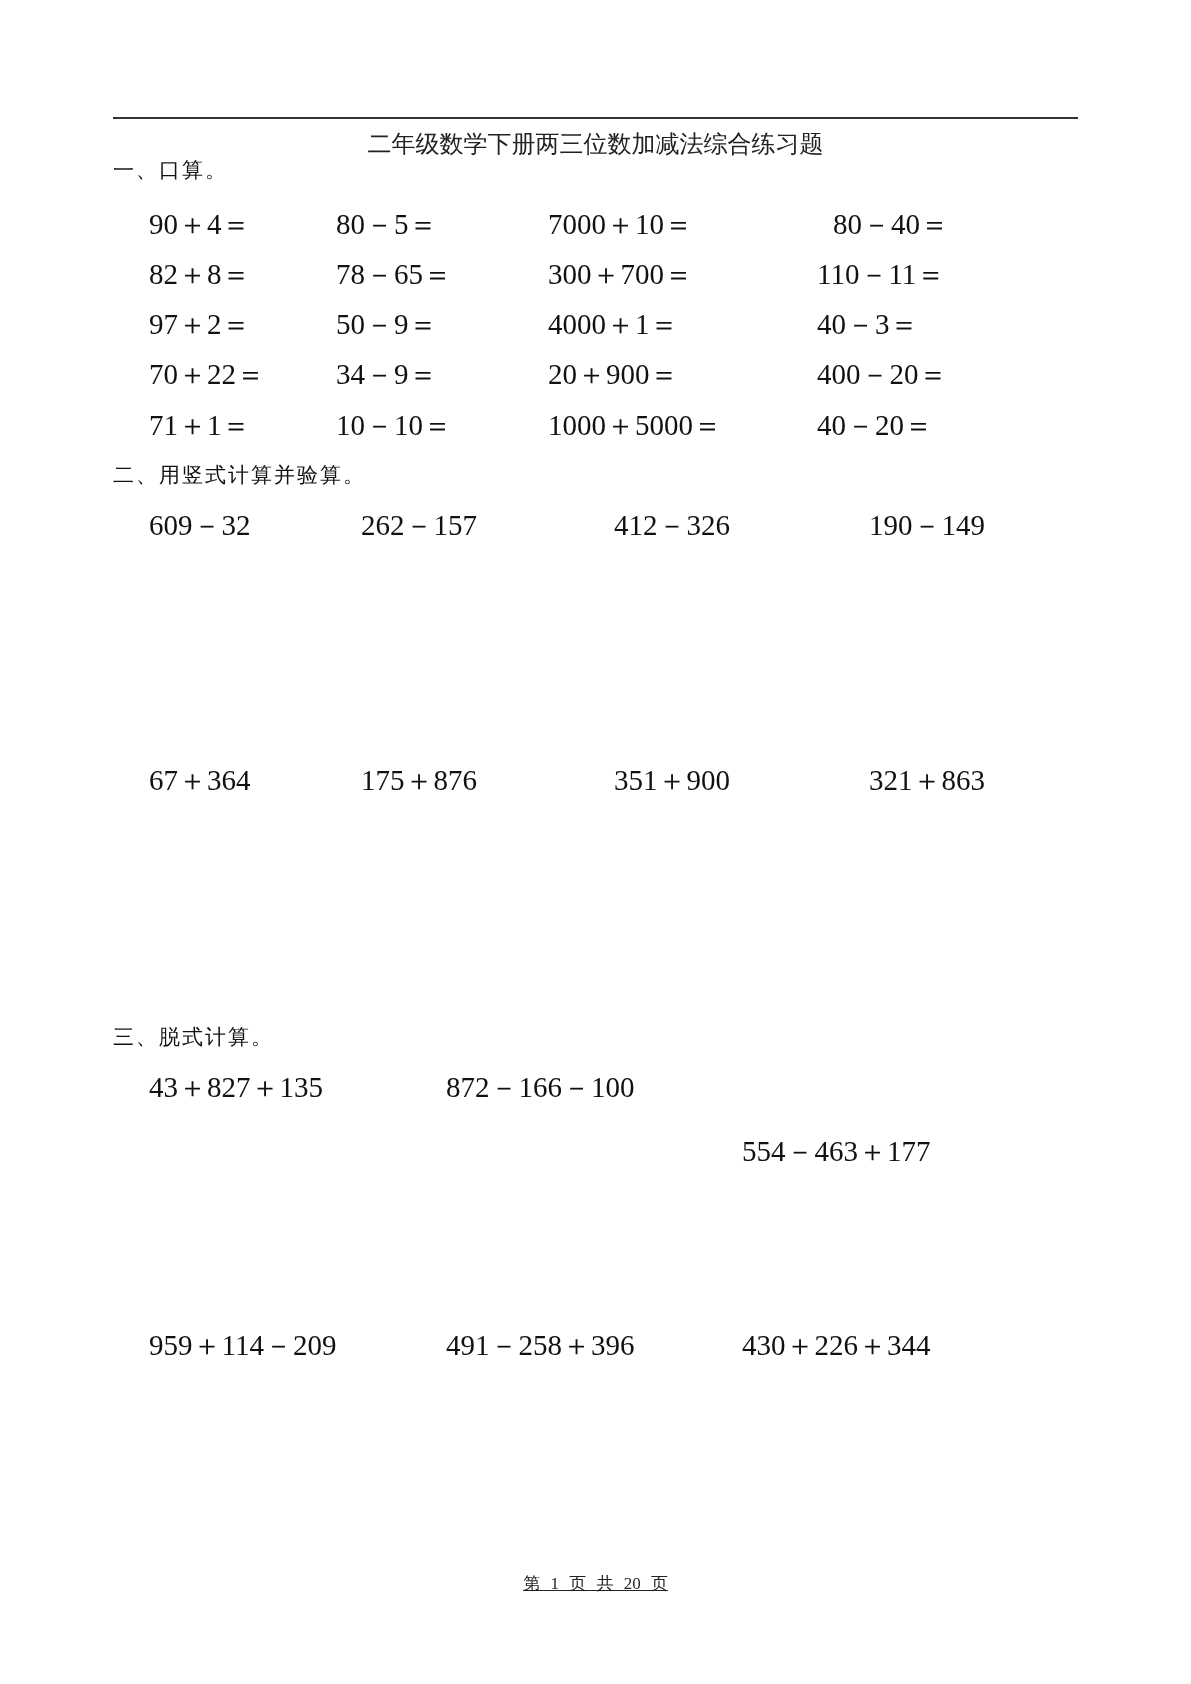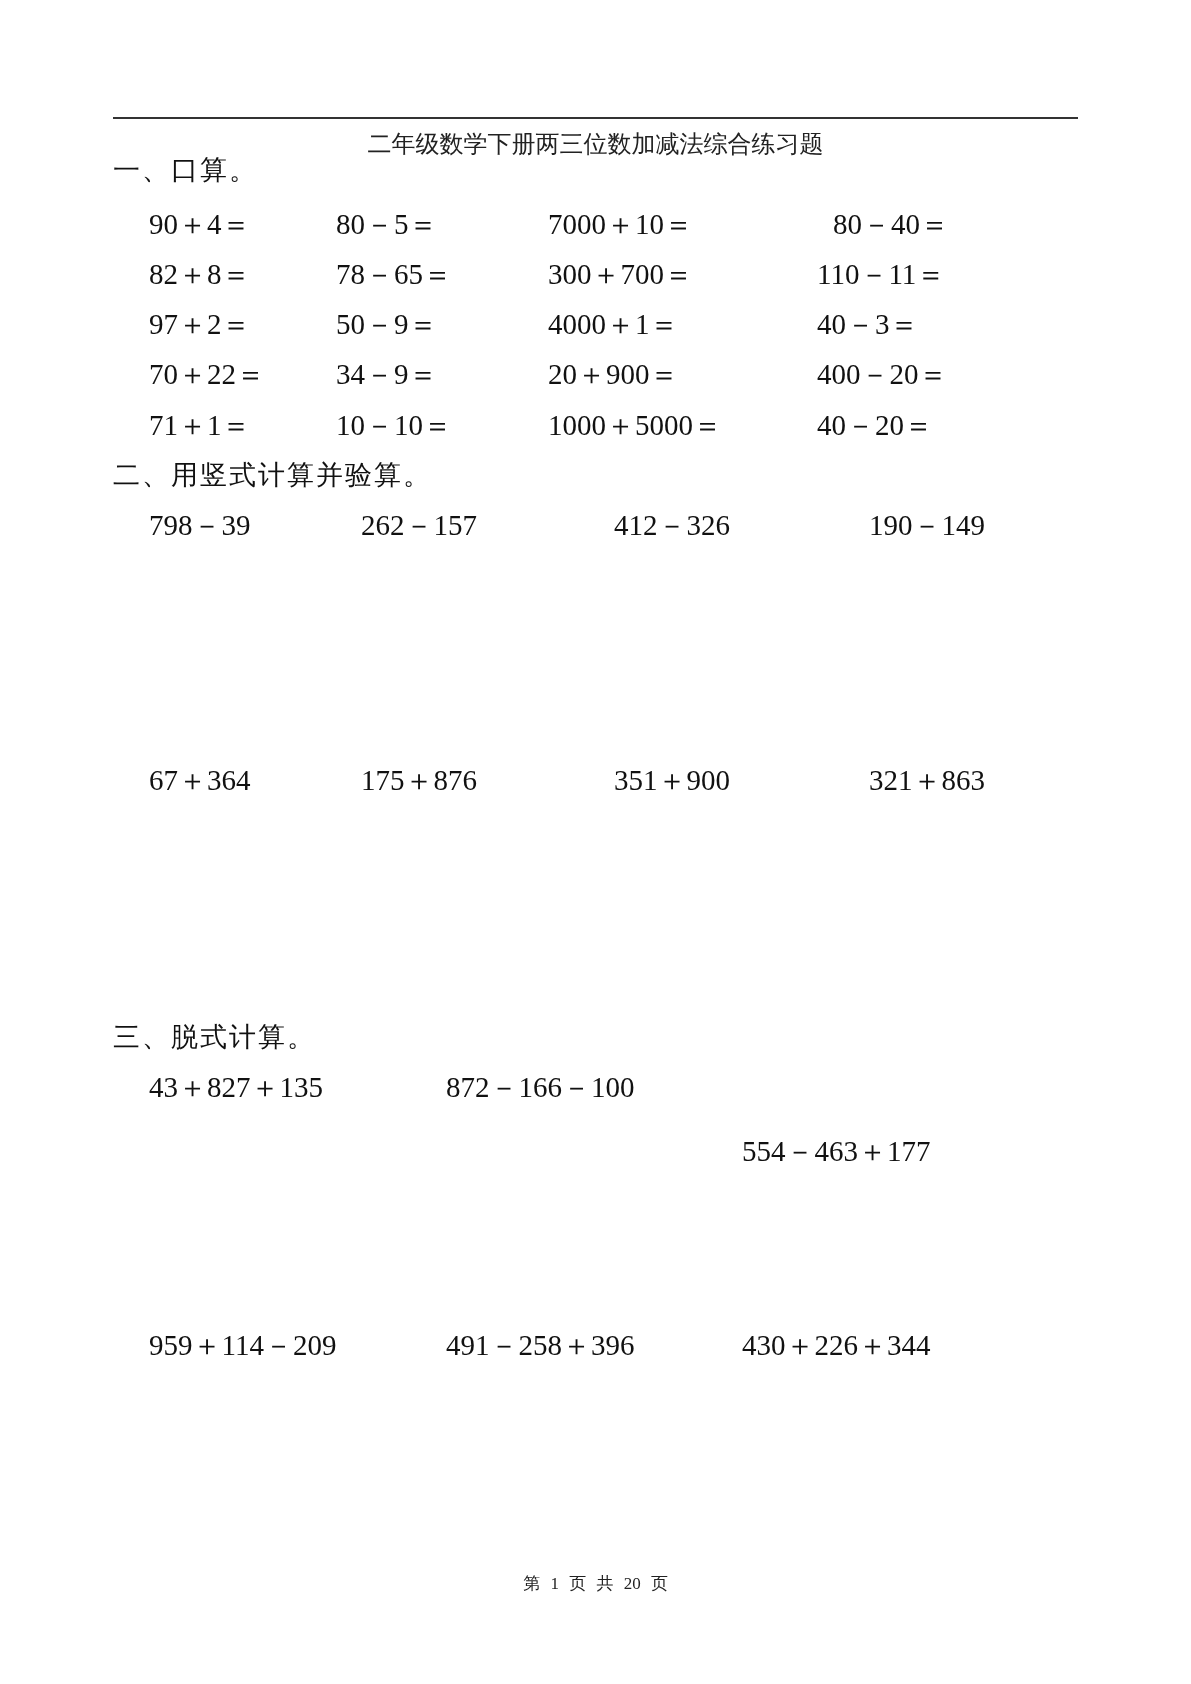--- a/index.html
+++ b/index.html
@@ -1,24 +1,24 @@
 <!DOCTYPE html>
 <html><head>
 <meta charset="utf-8">
 <style>
   html, body { margin: 0; padding: 0; background: #ffffff; }
   body { width: 1191px; height: 1684px; position: relative; overflow: hidden;
          font-family: "Liberation Serif", "DejaVu Serif", serif; color: #111; }
   .header-title { position: absolute; left: 0; width: 1191px; top: 86px; text-align: center;
                   font-size: 24px; line-height: 28px; color: #222; letter-spacing: 0px; margin-top: 44px; }
   .header-rule { position: absolute; left: 113px; width: 965px; top: 117px; height: 2px; background: #333; }
-  .section-title { position: absolute; left: 113px; font-size: 27px; line-height: 34px; letter-spacing: 2px; font-family: Liberation Serif, serif; }
+  .section-title { position: absolute; left: 113px; font-size: 21px; line-height: 34px; letter-spacing: 2px; font-family: Liberation Serif, serif; }
   .expr { position: absolute; font-size: 29px; line-height: 34px; white-space: nowrap; margin-left: 36px; }
   .footer { position: absolute; left: 0; width: 1191px; top: 1574px; text-align: center;
-            font-size: 17px; line-height: 20px; color: #222; word-spacing: 6px; }
+            font-size: 17px; line-height: 20px; color: #222; word-spacing: 6px; text-decoration: underline; }
 </style>
 </head>
 <body>
 
 <div>
   <div class="header-title">二年级数学下册两三位数加减法综合练习题</div>
   <div class="header-rule"></div>
 </div>
 
 <div>
@@ -46,21 +46,21 @@
 
   <div class="expr" style="left:113px;top:408px">71＋1＝</div>
   <div class="expr" style="left:300px;top:408px">10－10＝</div>
   <div class="expr" style="left:512px;top:408px">1000＋5000＝</div>
   <div class="expr" style="left:781px;top:408px">40－20＝</div>
 </div>
 
 <div>
   <div class="section-title" style="top:458px">二、用竖式计算并验算。</div>
 
-  <div class="expr" style="left:113px;top:508px">798－39</div>
+  <div class="expr" style="left:113px;top:508px">609－32</div>
   <div class="expr" style="left:325px;top:508px">262－157</div>
   <div class="expr" style="left:578px;top:508px">412－326</div>
   <div class="expr" style="left:833px;top:508px">190－149</div>
 
   <div class="expr" style="left:113px;top:763px">67＋364</div>
   <div class="expr" style="left:325px;top:763px">175＋876</div>
   <div class="expr" style="left:578px;top:763px">351＋900</div>
   <div class="expr" style="left:833px;top:763px">321＋863</div>
 </div>
 

